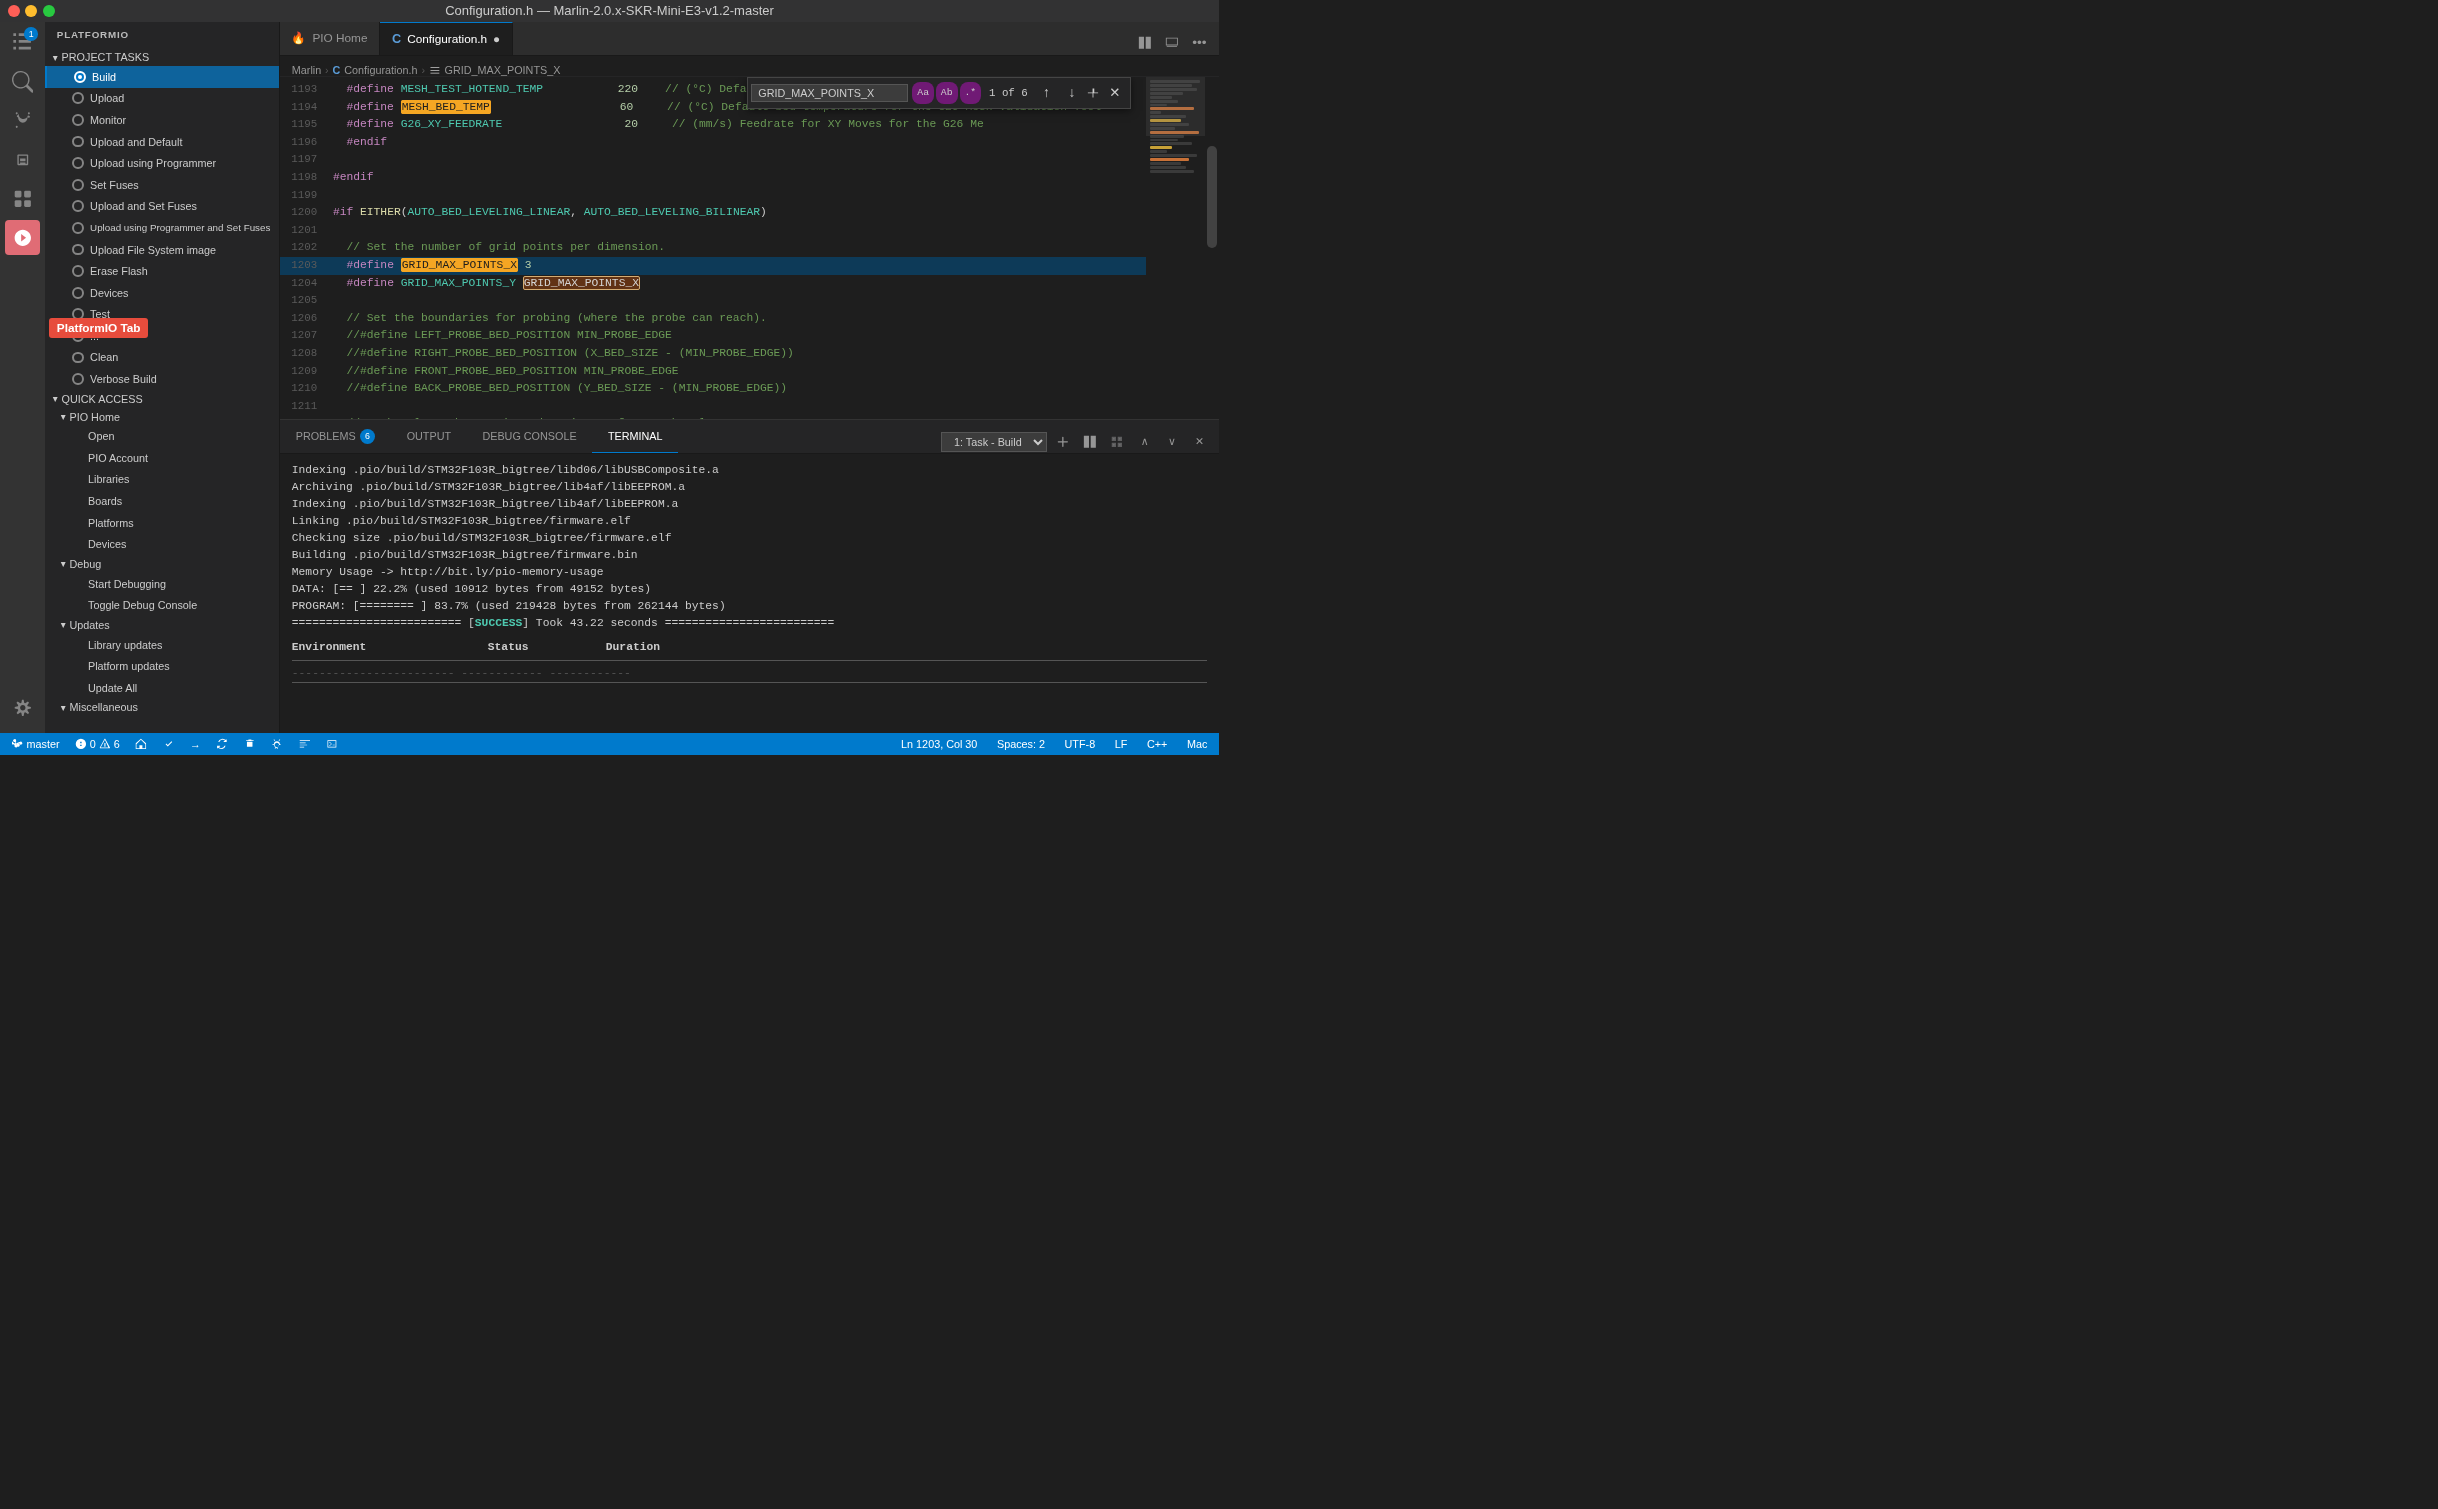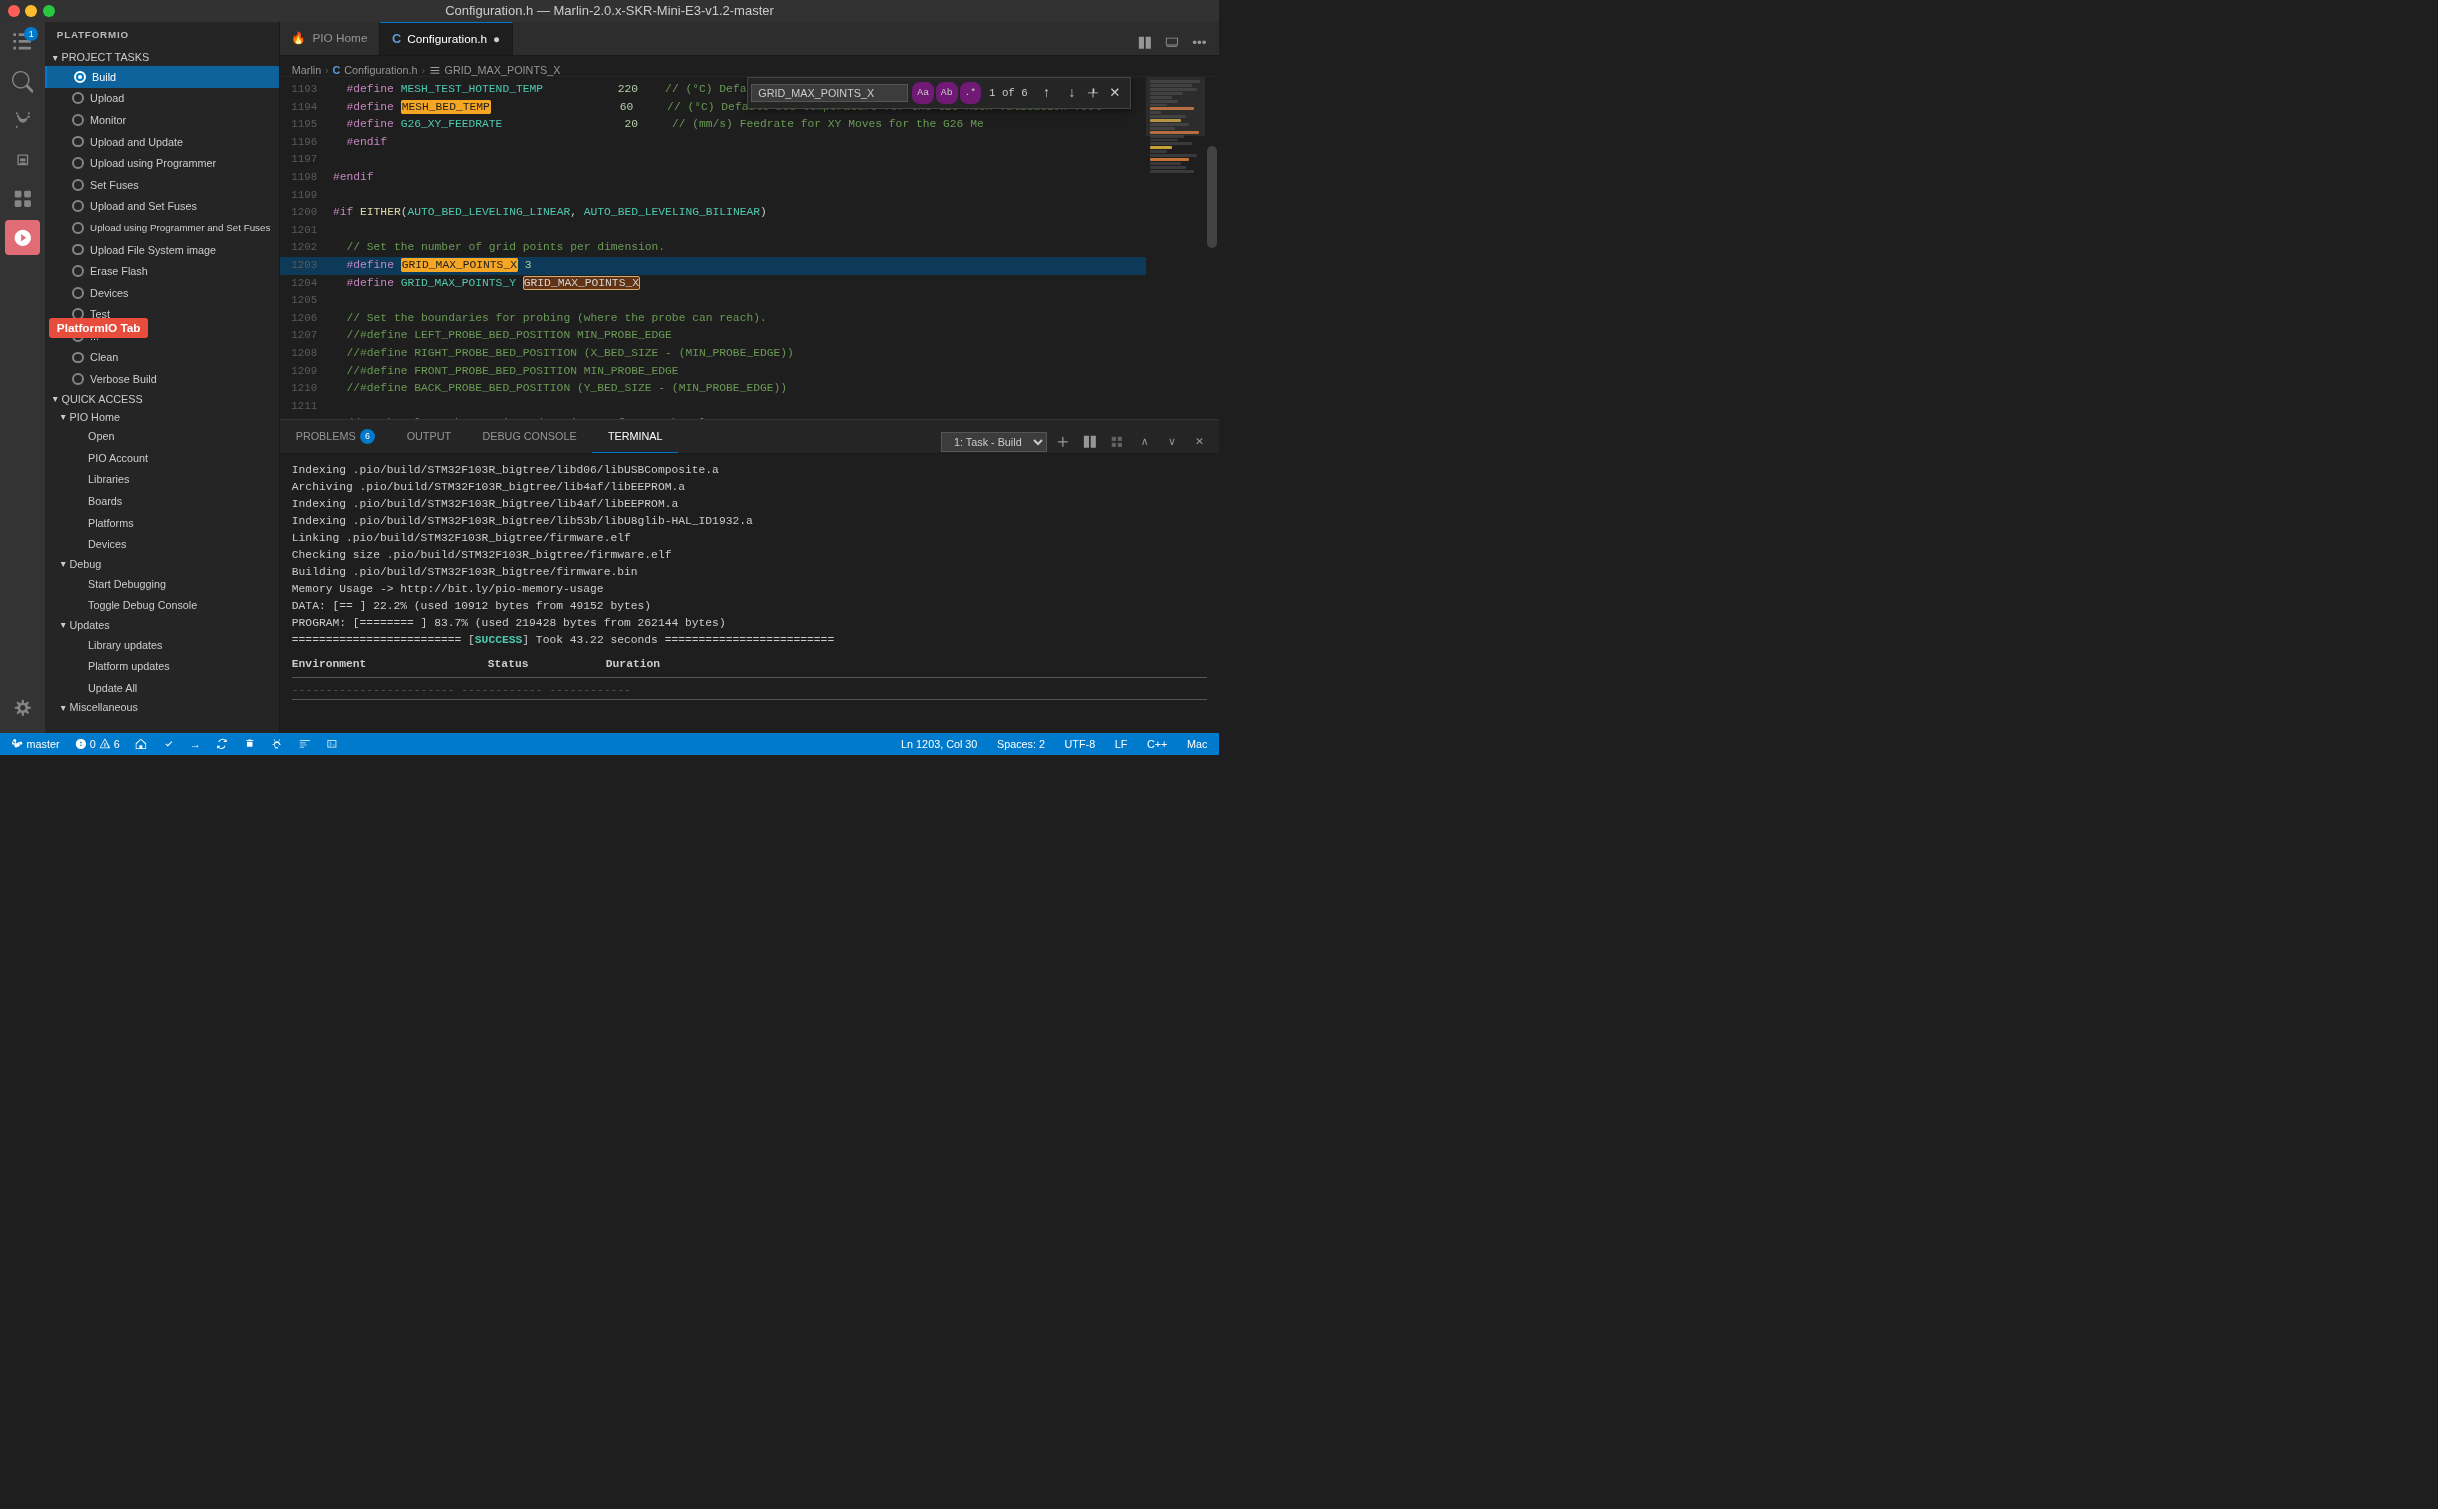--- a/index.html
+++ b/index.html
@@ -578,21 +578,21 @@
     <div class="sidebar-item">
       <div class="circle-icon"></div>
       <span>Upload</span>
     </div>
     <div class="sidebar-item">
       <div class="circle-icon"></div>
       <span>Monitor</span>
     </div>
     <div class="sidebar-item">
       <div class="circle-icon"></div>
-      <span>Upload and Update</span>
+      <span>Upload and Default</span>
     </div>
     <div class="sidebar-item">
       <div class="circle-icon"></div>
       <span>Upload using Programmer</span>
     </div>
     <div class="sidebar-item">
       <div class="circle-icon"></div>
       <span>Set Fuses</span>
     </div>
     <div class="sidebar-item">
@@ -911,21 +911,20 @@
             <div class="panel-action-btn">∧</div>
             <div class="panel-action-btn">∨</div>
             <div class="panel-action-btn">✕</div>
           </div>
         </div>
 
         <div class="terminal-content">
           <div>Indexing .pio/build/STM32F103R_bigtree/libd06/libUSBComposite.a</div>
           <div>Archiving .pio/build/STM32F103R_bigtree/lib4af/libEEPROM.a</div>
           <div>Indexing .pio/build/STM32F103R_bigtree/lib4af/libEEPROM.a</div>
-          <div>Indexing .pio/build/STM32F103R_bigtree/lib53b/libU8glib-HAL_ID1932.a</div>
           <div>Linking .pio/build/STM32F103R_bigtree/firmware.elf</div>
           <div>Checking size .pio/build/STM32F103R_bigtree/firmware.elf</div>
           <div>Building .pio/build/STM32F103R_bigtree/firmware.bin</div>
           <div>Memory Usage -&gt; http://bit.ly/pio-memory-usage</div>
           <div>DATA:    [==       ]  22.2% (used 10912 bytes from 49152 bytes)</div>
           <div>PROGRAM: [========  ]  83.7% (used 219428 bytes from 262144 bytes)</div>
           <div>========================= [<span class="t-success">SUCCESS</span>] Took 43.22 seconds =========================</div>
 
           <div class="env-table">
             <div class="env-header">

